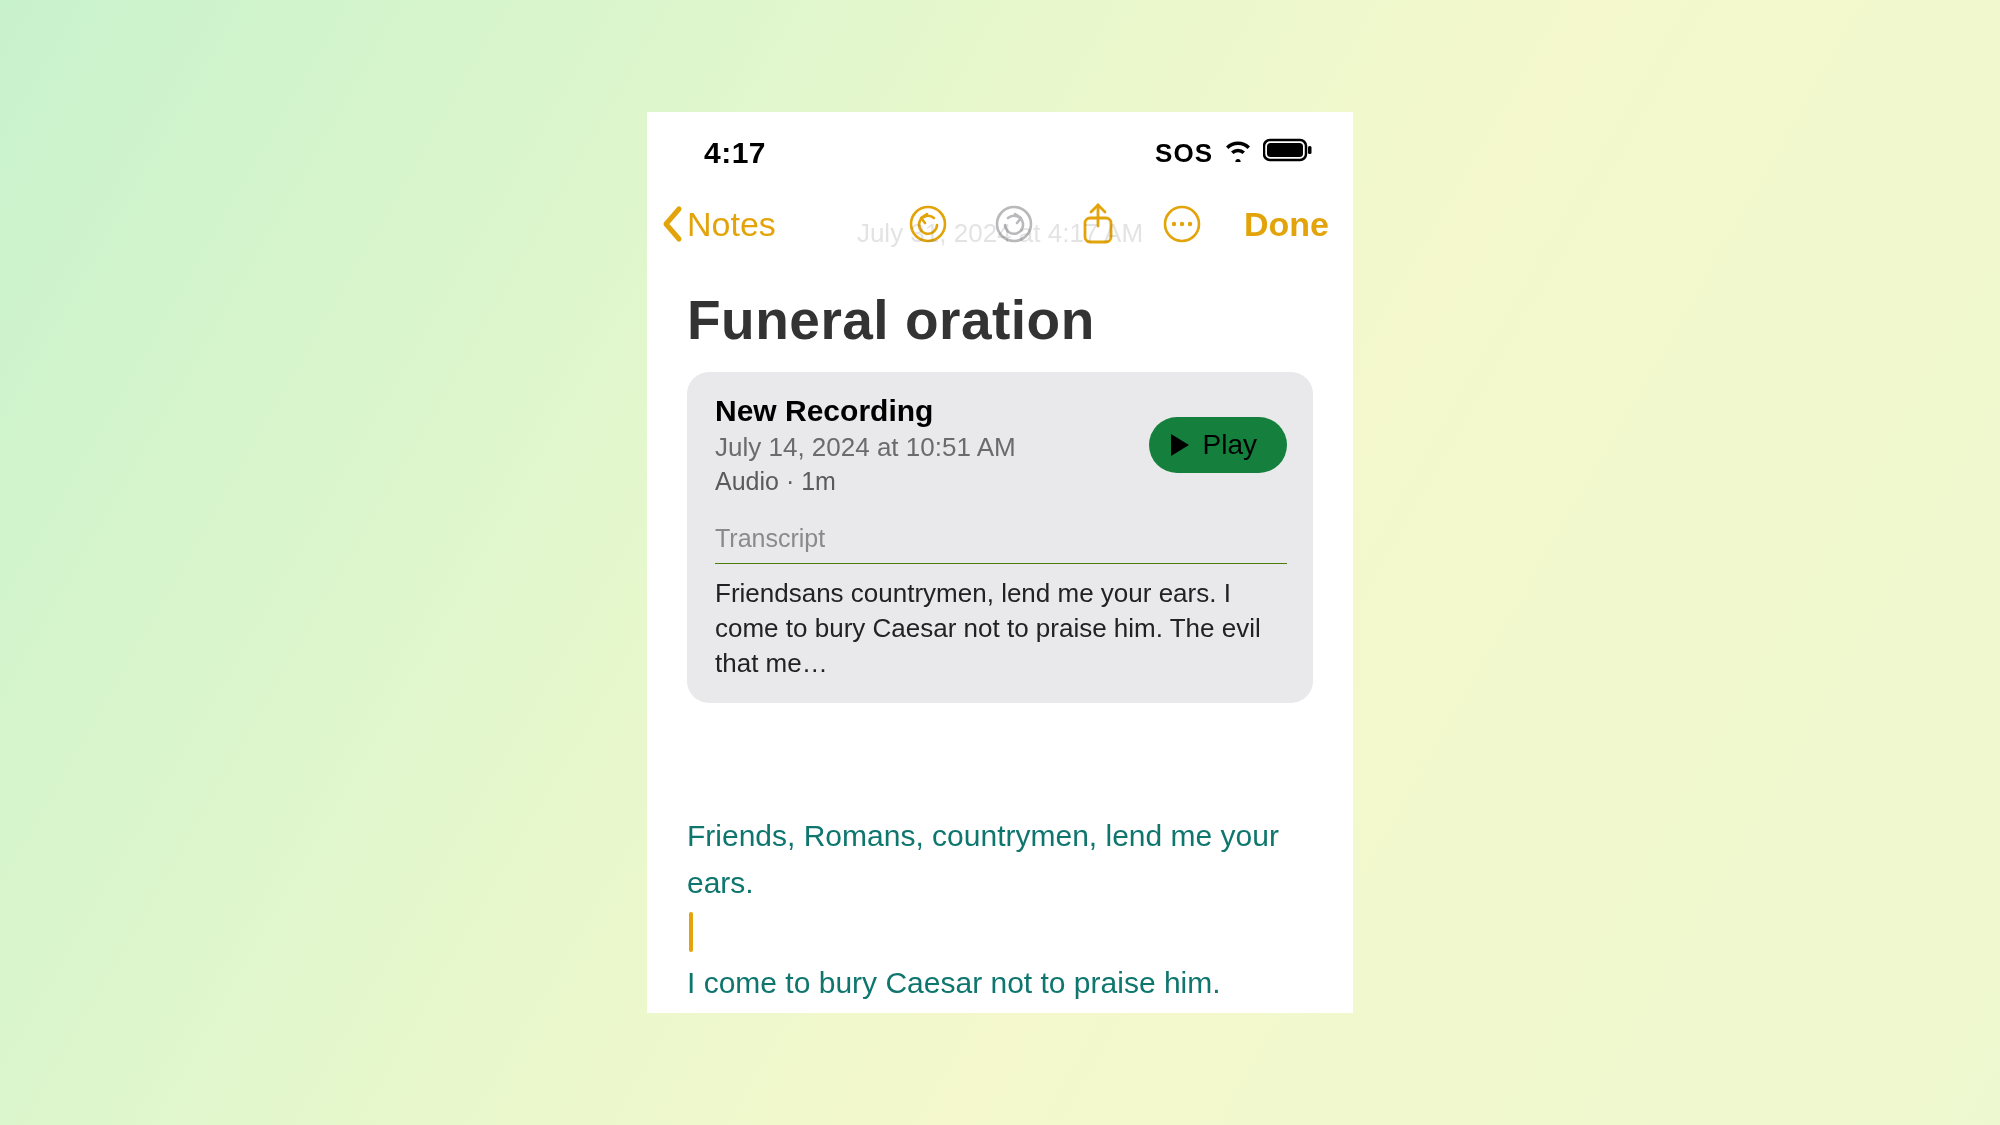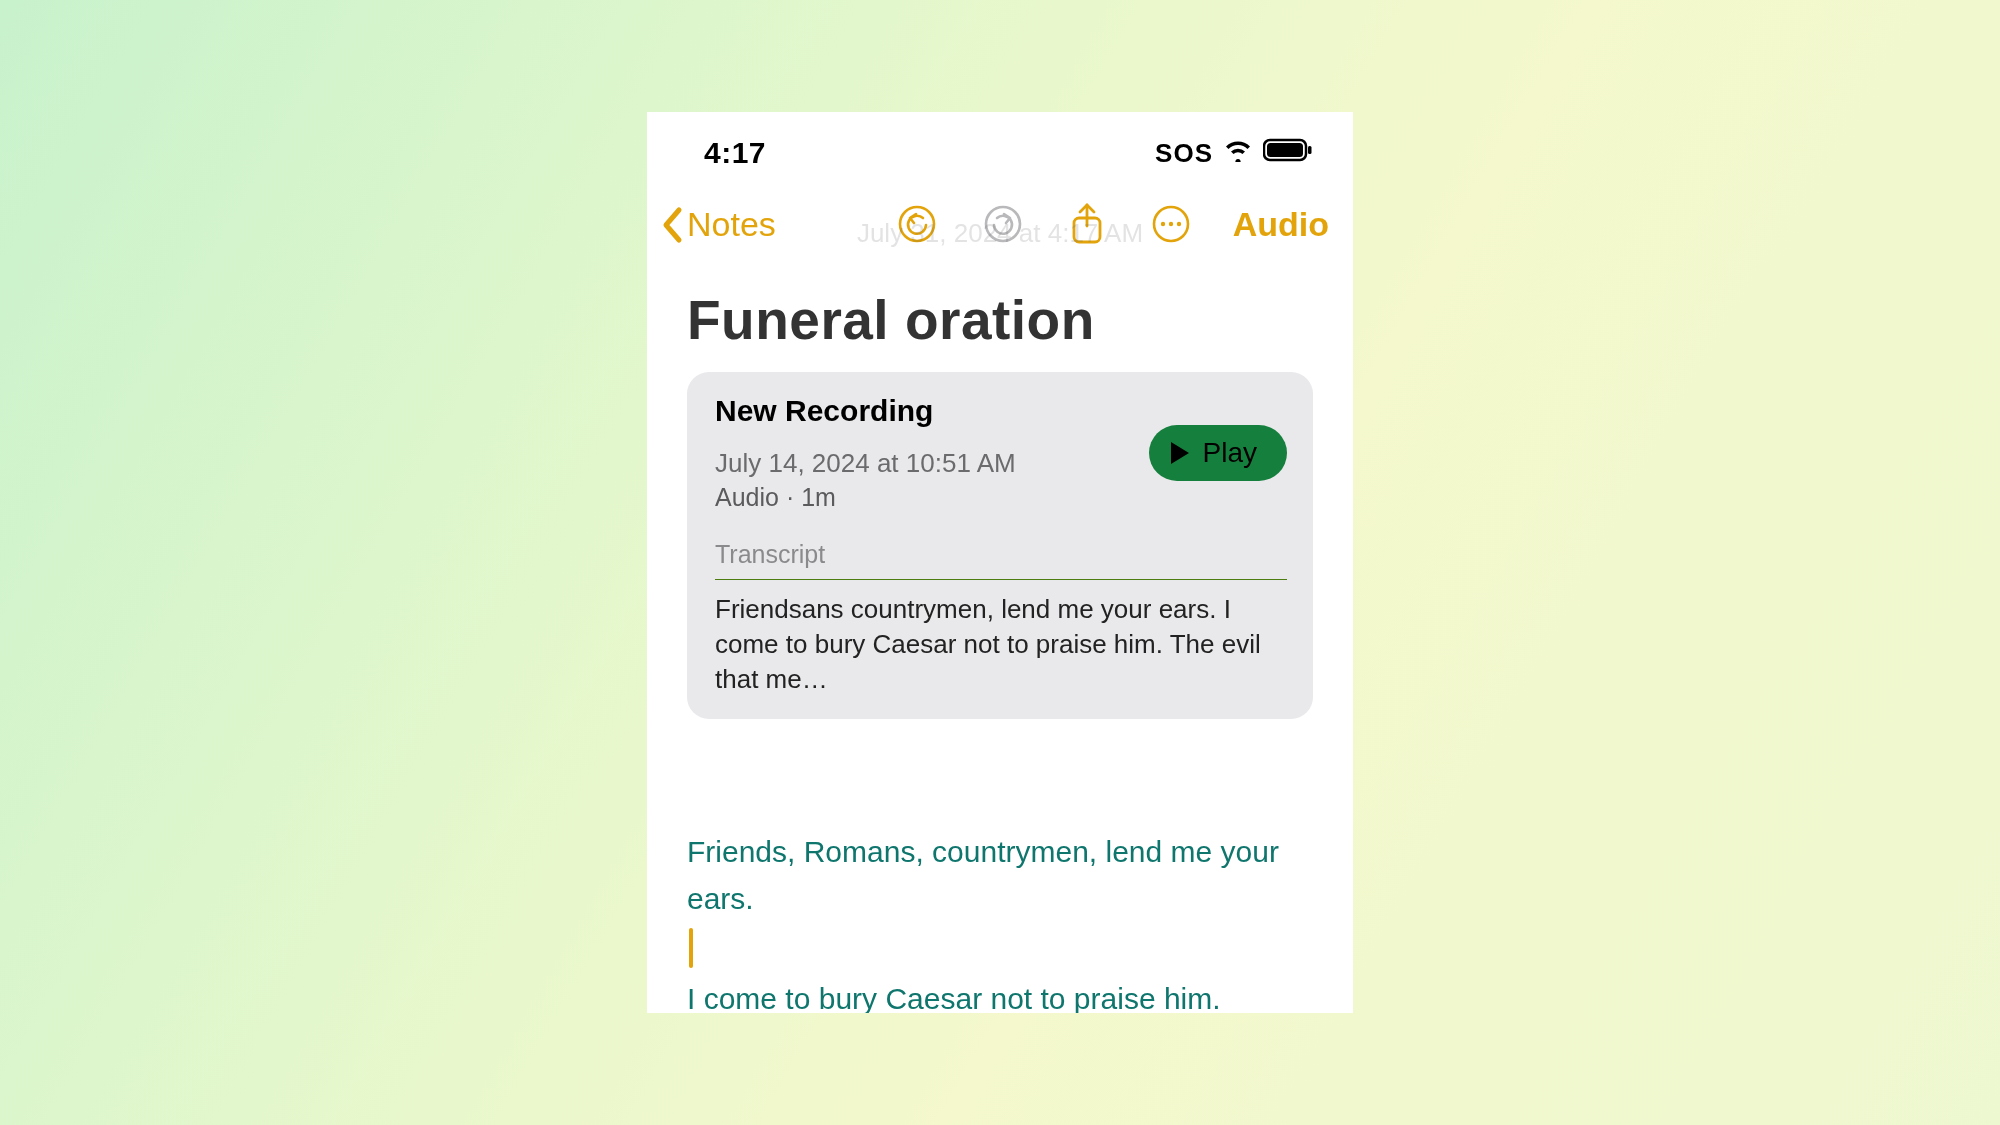--- a/index.html
+++ b/index.html
@@ -47,21 +47,21 @@
   .wifi-icon svg, .battery-icon svg { display: block; }
   .nav-bar {
     display: flex;
     align-items: center;
     padding: 18px 24px 18px 12px;
     gap: 10px;
     position: relative;
   }
   .back-btn {
     display: flex;
-    align-items: flex-end;
+    align-items: flex-start;
     gap: 0px;
     color: #e2a40a;
     font-size: 34px;
     font-weight: 400;
   }
   .chevron-left svg { display: block; }
   .nav-spacer { flex: 1; }
   .nav-icons {
     display: flex;
     align-items: center;
@@ -108,21 +108,21 @@
   }
   .recording-info { flex: 1; }
   .recording-title {
     font-size: 30px;
     font-weight: 600;
     color: #000;
   }
   .recording-date {
     font-size: 26px;
     color: #6b6b6e;
-    margin-top: 20px;
+    margin-top: 4px;
   }
   .recording-meta {
     font-size: 25px;
     color: #5b5b5e;
     margin-top: 4px;
   }
   .play-btn {
     background: #15803d;
     border-radius: 999px;
     padding: 12px 30px 12px 22px;
@@ -234,21 +234,21 @@
       </span>
       <span class="nav-icon">
         <svg width="40" height="40" viewBox="0 0 40 40">
           <circle cx="20" cy="20" r="17" fill="none" stroke="#e2a40a" stroke-width="2.6"></circle>
           <circle cx="12" cy="20" r="2.2" fill="#e2a40a"></circle>
           <circle cx="20" cy="20" r="2.2" fill="#e2a40a"></circle>
           <circle cx="28" cy="20" r="2.2" fill="#e2a40a"></circle>
         </svg>
       </span>
     </div>
-    <div class="done-btn">Audio</div>
+    <div class="done-btn">Done</div>
     <div class="ghost-date">July 31, 2024 at 4:17 AM</div>
   </div>
 
   <div class="content">
     <h1 class="note-title">Funeral oration</h1>
 
     <div class="recording-card">
       <div class="recording-top">
         <div class="recording-info">
           <div class="recording-title">New Recording</div>

